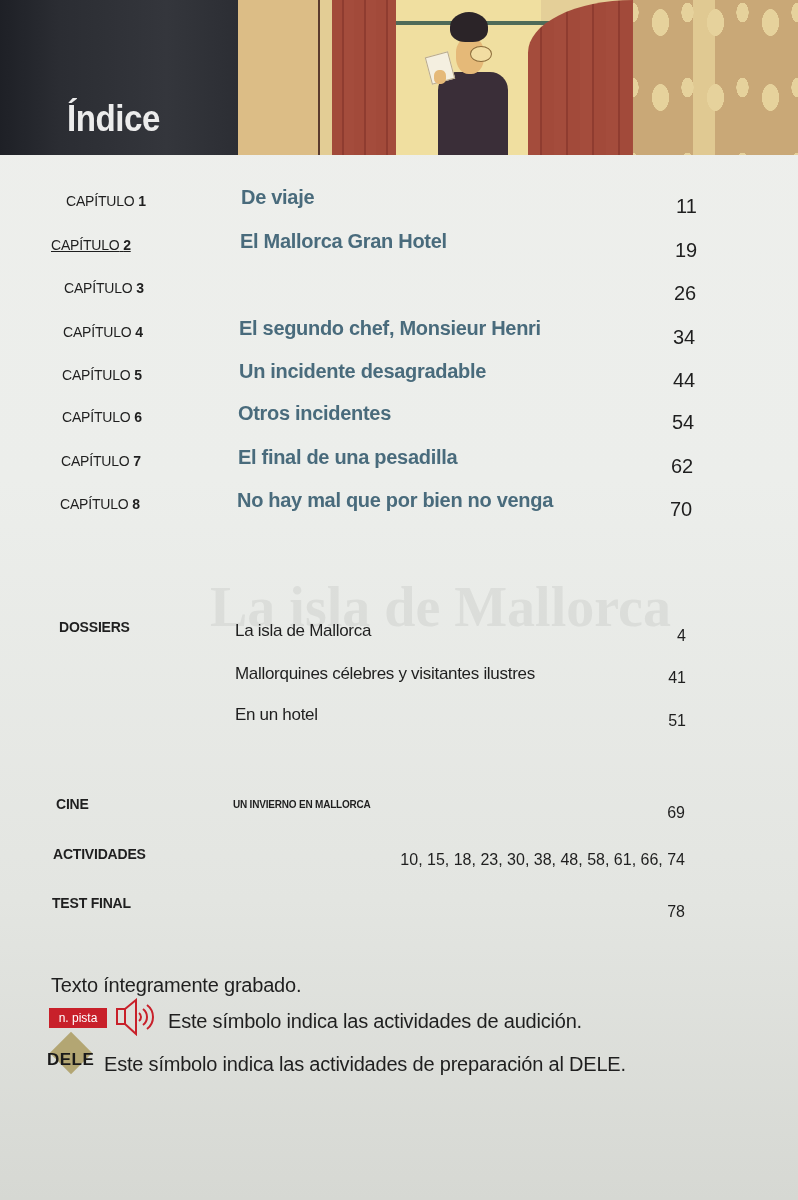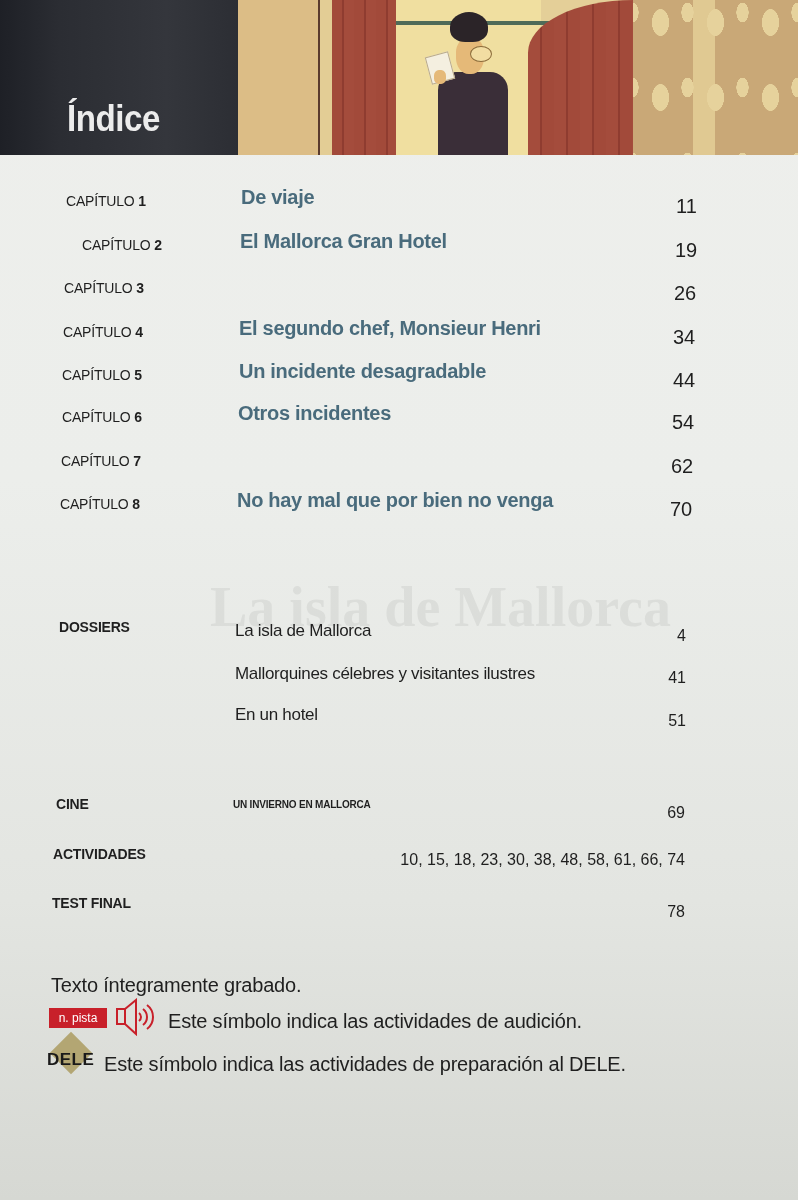--- a/index.html
+++ b/index.html
@@ -99,21 +99,21 @@
 <div class="ghost ghost-title">La isla de Mallorca</div>
 <div class="ghost ghost-line" style="left:200px;top:558px;">&nbsp;</div>
 
 <div class="chapters">
   <div class="chapter-row" style="top:0px;padding-left:48px;">
     <span class="chap-label" style="left:66px;"><span>CAPÍTULO</span> <b>1</b></span>
     <span class="chap-title" style="left:241px;">De viaje</span>
     <span class="chap-page" style="left:676px;">11</span>
   </div>
   <div class="chapter-row" style="top:44px;">
-    <span class="chap-label" style="left:82px;"><span>CAPÍTULO</span> <b>2</b></span>
+    <span class="chap-label" style="left:51px;text-decoration:underline;"><span>CAPÍTULO</span> <b>2</b></span>
     <span class="chap-title" style="left:240px;">El Mallorca Gran Hotel</span>
     <span class="chap-page" style="left:675px;">19</span>
   </div>
   <div class="chapter-row" style="top:87px;">
     <span class="chap-label" style="left:64px;"><span>CAPÍTULO</span> <b>3</b></span>
     <span class="chap-page" style="left:674px;">26</span>
   </div>
   <div class="chapter-row" style="top:131px;padding-left:12px;">
     <span class="chap-label" style="left:63px;"><span>CAPÍTULO</span> <b>4</b></span>
     <span class="chap-title" style="left:239px;">El segundo chef, Monsieur Henri</span>
@@ -124,20 +124,21 @@
     <span class="chap-title" style="left:239px;">Un incidente desagradable</span>
     <span class="chap-page" style="left:673px;">44</span>
   </div>
   <div class="chapter-row" style="top:216px;">
     <span class="chap-label" style="left:62px;"><span>CAPÍTULO</span> <b>6</b></span>
     <span class="chap-title" style="left:238px;">Otros incidentes</span>
     <span class="chap-page" style="left:672px;">54</span>
   </div>
   <div class="chapter-row" style="top:260px;">
     <span class="chap-label" style="left:61px;"><span>CAPÍTULO</span> <b>7</b></span>
+    <span class="chap-title" style="left:238px;">El final de una pesadilla</span>
     <span class="chap-page" style="left:671px;">62</span>
   </div>
   <div class="chapter-row" style="top:303px;">
     <span class="chap-label" style="left:60px;"><span>CAPÍTULO</span> <b>8</b></span>
     <span class="chap-title" style="left:237px;">No hay mal que por bien no venga</span>
     <span class="chap-page" style="left:670px;">70</span>
   </div>
 </div>
 
 <div>

